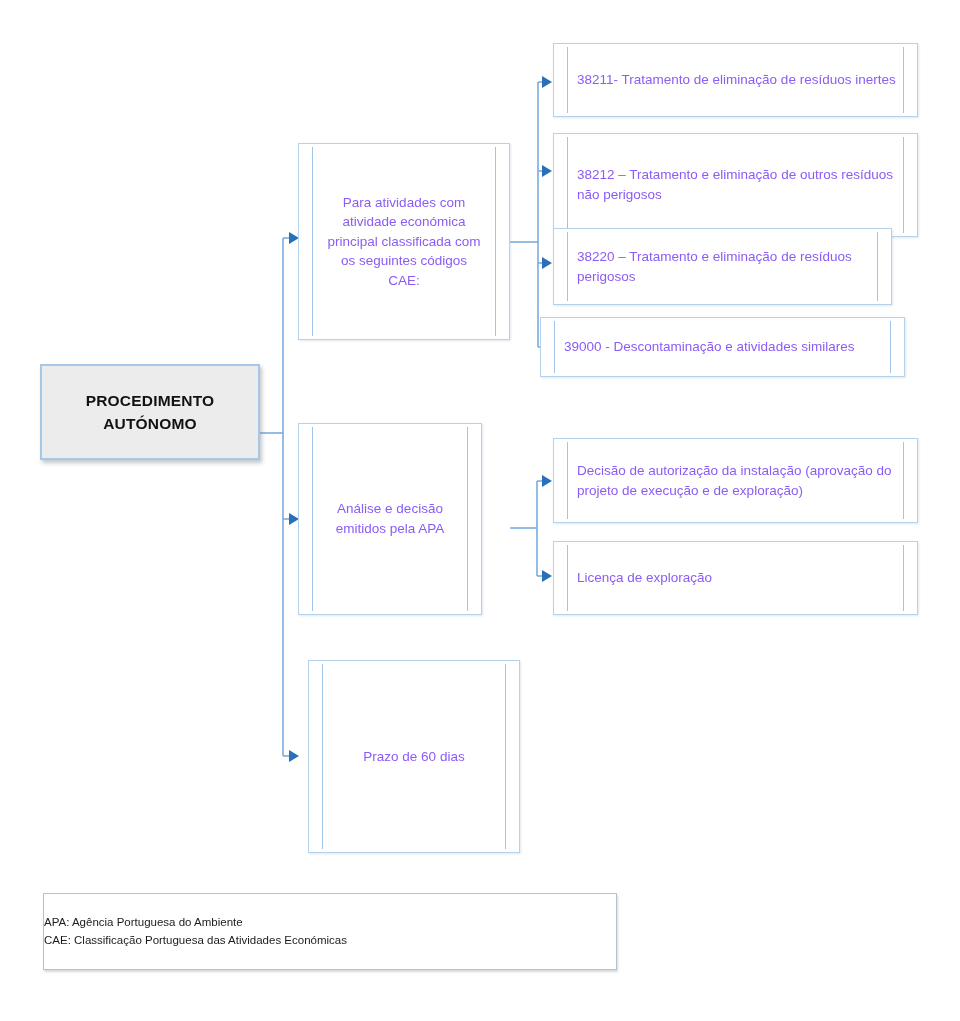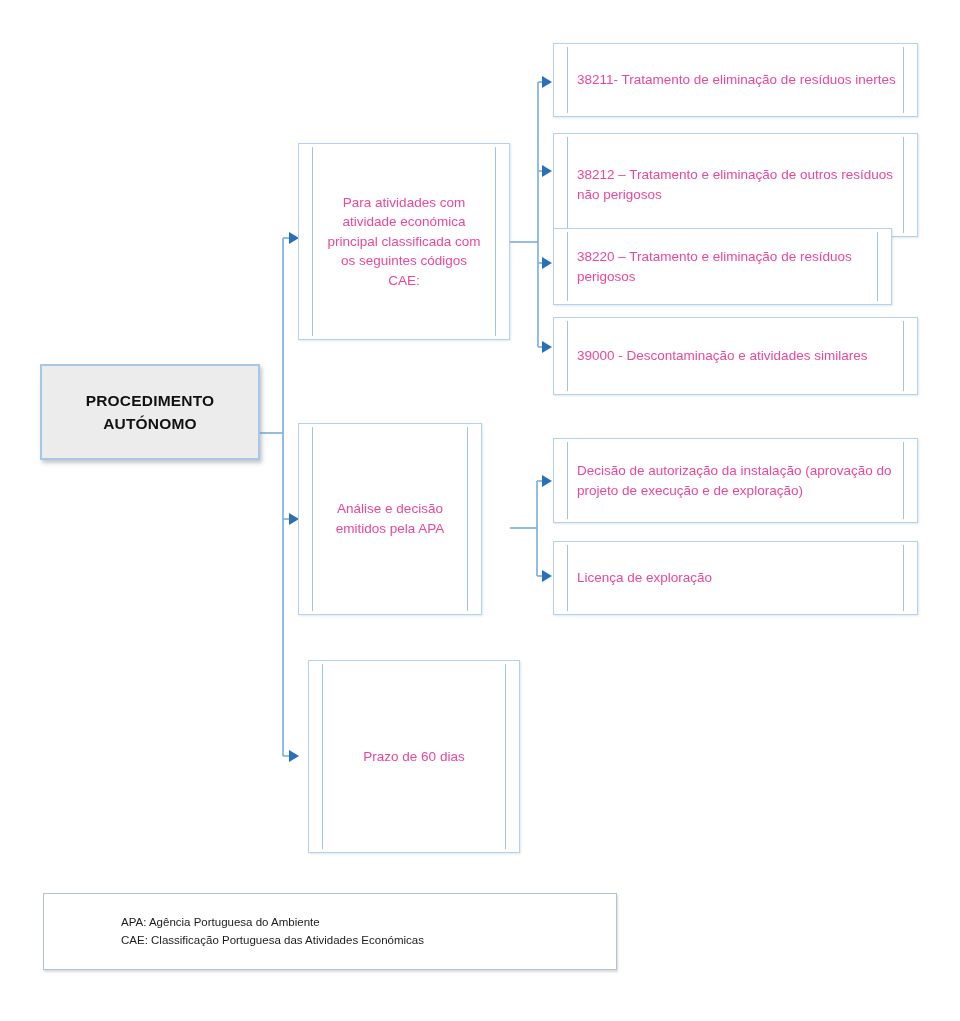--- a/index.html
+++ b/index.html
@@ -18,21 +18,21 @@
     z-index:2;box-sizing:border-box;
   }
   .panel::before,.panel::after{
     content:"";position:absolute;top:3px;bottom:3px;width:0;
     border-left:1px solid #9fc4e6;
   }
   .panel::before{left:13px;}
   .panel::after{right:13px;}
   .panel .txt{
     position:absolute;inset:0;display:flex;align-items:center;
-    font-size:13.5px;line-height:1.45;color:#ec4899;
+    font-size:13.5px;line-height:1.45;color:#8b5cf6;
   }
   .leaf .txt{justify-content:flex-start;text-align:left;padding:4px 20px 4px 23px;}
   .branch .txt{justify-content:center;text-align:center;padding:6px 26px;}
 
   .root{
     position:absolute;left:40px;top:364px;width:220px;height:96px;
     background:#ececec;
     border:2px solid #a6c8e4;
     box-shadow:2px 3px 4px rgba(120,130,140,.45);
     z-index:2;box-sizing:border-box;
@@ -42,32 +42,31 @@
     font-weight:bold;font-size:15.5px;line-height:1.5;color:#111;
     letter-spacing:.2px;padding:0 14px;
   }
 
   .legend{
     position:absolute;left:43px;top:893px;width:574px;height:77px;
     border:1px solid #b3c2ce;background:#fff;
     box-shadow:1px 2px 2px rgba(150,160,170,.4);
     z-index:2;box-sizing:border-box;
     display:flex;flex-direction:column;justify-content:center;
-    padding-left:77px;
   }
   .legend div{font-size:11.5px;line-height:1.55;color:#1c1c1c;}
 
   
   #branch-1{left:298px;top:143px;width:212px;height:197px;}
   #branch-2{left:298px;top:423px;width:184px;height:192px;}
   #branch-3{left:308px;top:660px;width:212px;height:193px;}
   #leaf-1{left:553px;top:43px; width:365px;height:74px;}
   #leaf-2{left:553px;top:133px;width:365px;height:104px;}
   #leaf-3{left:553px;top:228px;width:339px;height:77px;}
-  #leaf-4{left:553px;top:317px;width:365px;height:78px;}
+  #leaf-4{left:540px;top:317px;width:365px;height:60px;}
   #leaf-5{left:553px;top:438px;width:365px;height:85px;}
   #leaf-6{left:553px;top:541px;width:365px;height:74px;}
 </style>
 </head>
 <body>
 
 <svg id="connectors" viewBox="0 0 960 1021" xmlns="http://www.w3.org/2000/svg">
   <g stroke="#7aadde" stroke-width="1.6" fill="none">
 
     <path d="M260,433 H283"></path>

